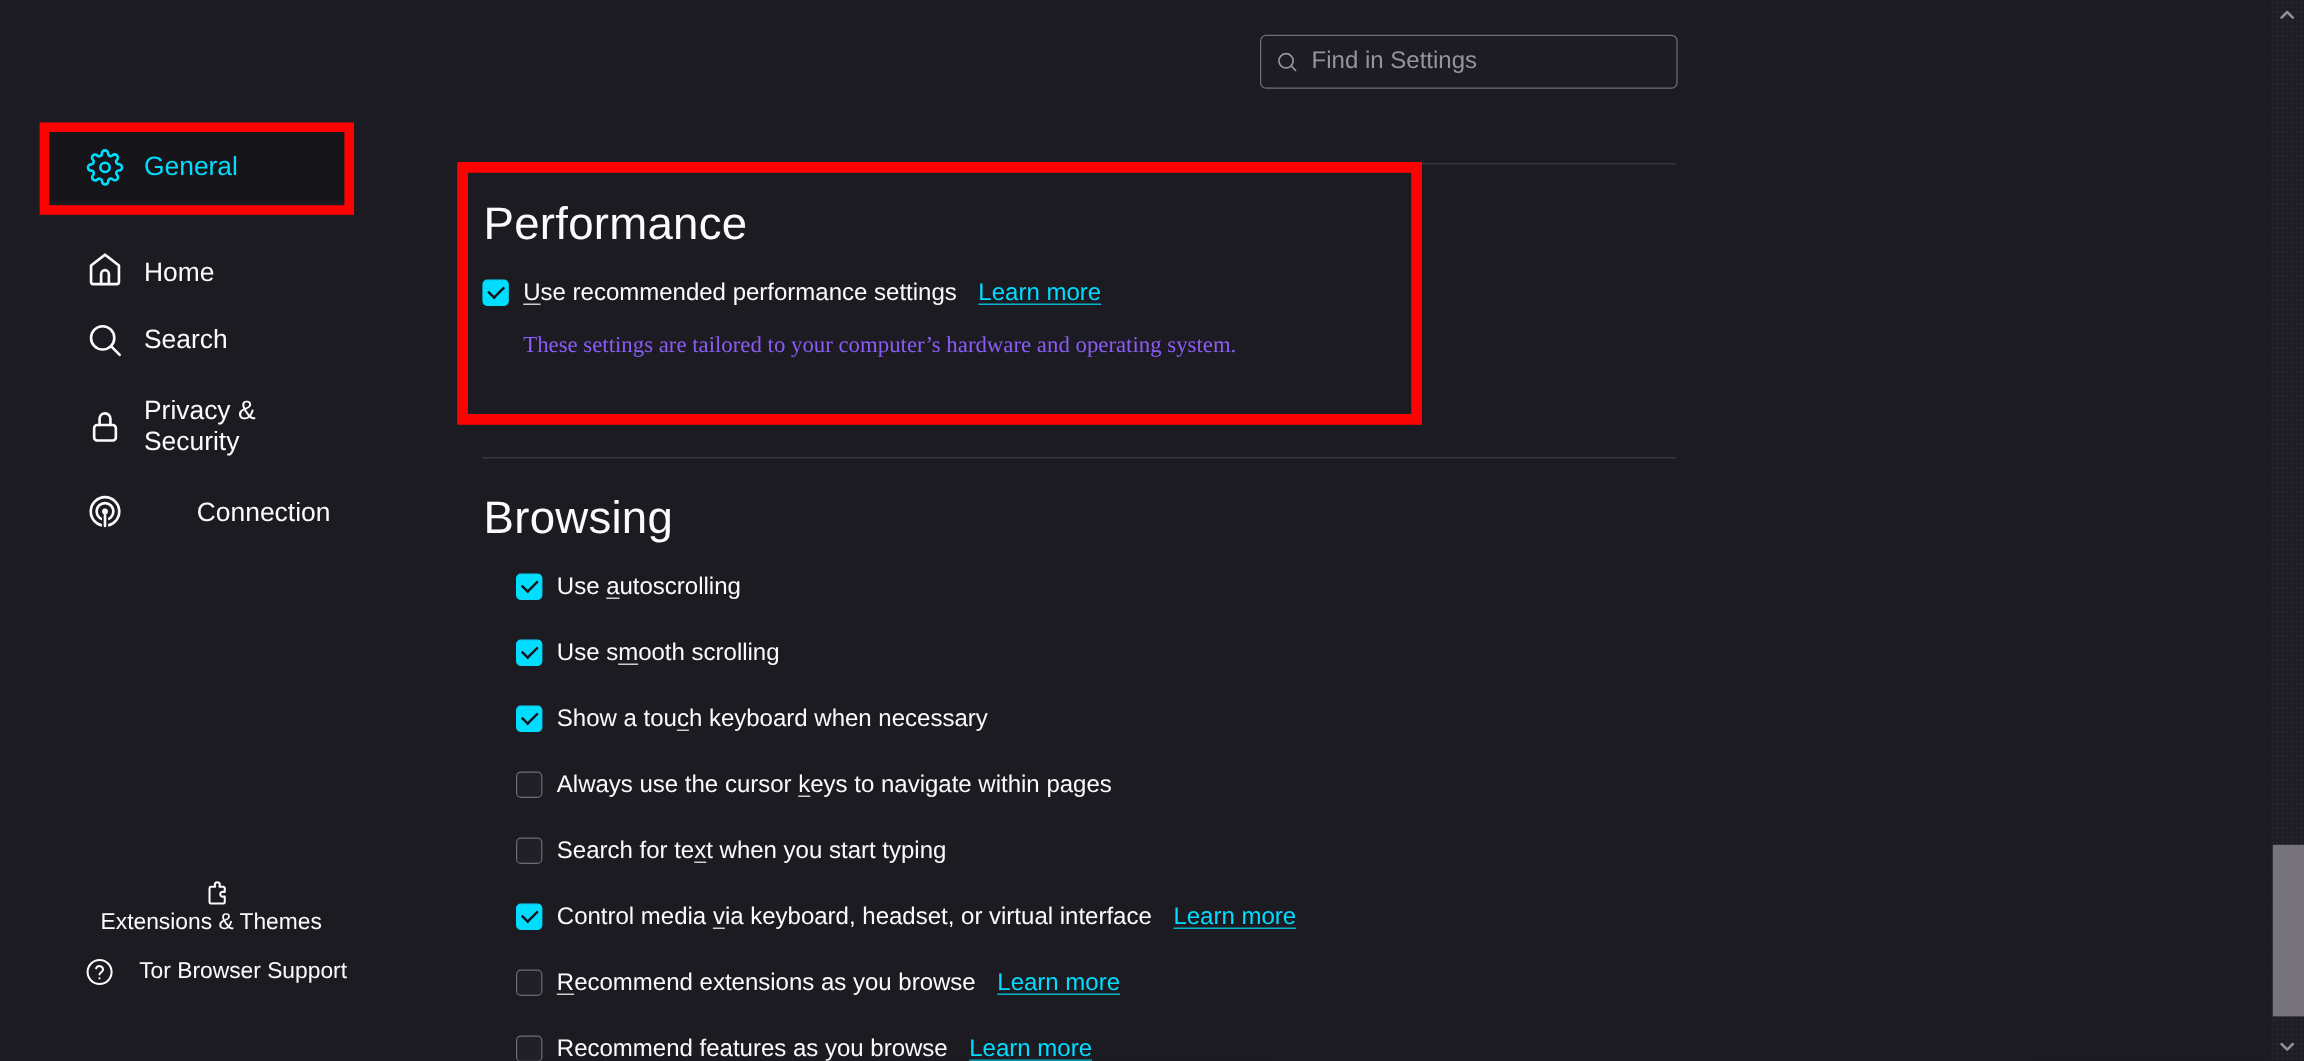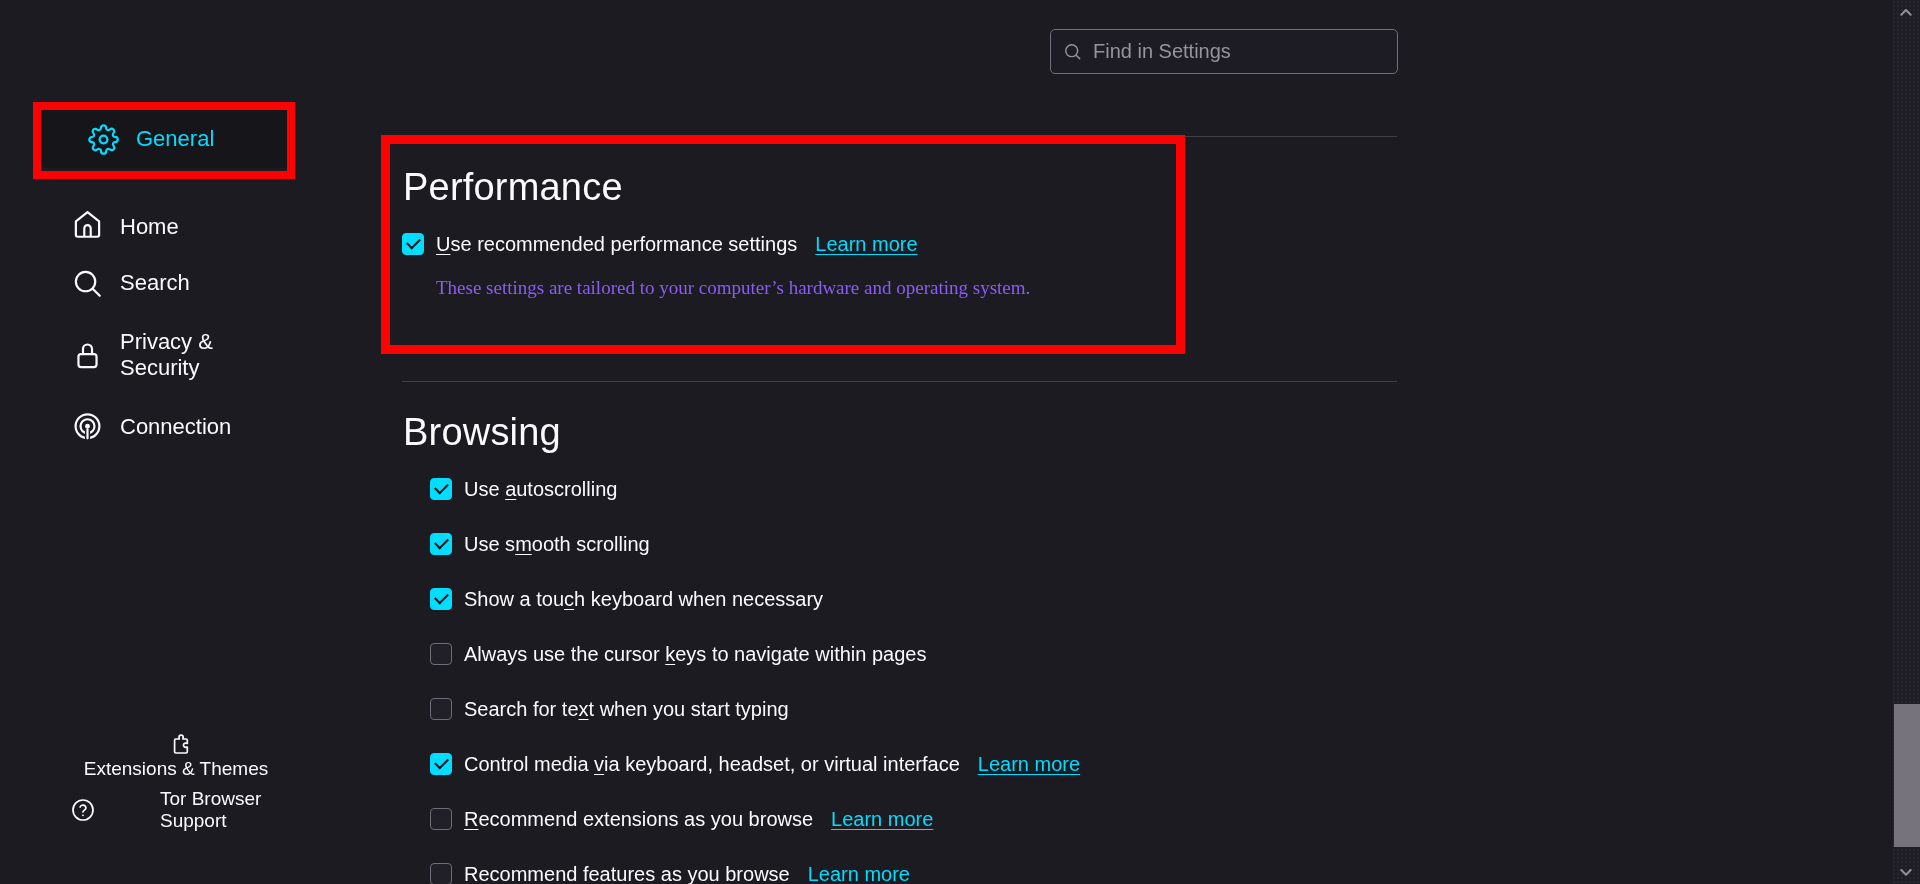--- a/index.html
+++ b/index.html
@@ -32,30 +32,30 @@
   .sidebar { position:absolute; left:0; top:0; width:330px; height:884px; }
   .cat {
     position:absolute; left:41px; width:250px; height:58px;
     display:flex; align-items:center;
     border-radius:4px;
     font-size:22px;
     color:#fbfbfe;
     cursor:default;
   }
   .cat .icn { width:31px; height:31px; margin-left:31px; margin-right:17px; flex:0 0 auto; }
-  .cat.on { color:#00ddff; background:rgba(0,0,0,0.22);padding-left:16px; }
-  .cat-0 { top:110px; } .cat-1 { top:182px;align-items:flex-end; } .cat-2 { top:254px; } .cat-3 { top:326px; } .cat-4 { top:398px; }
+  .cat.on { color:#00ddff; background:rgba(0,0,0,0.22); }
+  .cat-0 { top:110px; } .cat-1 { top:182px;align-items:flex-end; } .cat-2 { top:254px; } .cat-3 { top:326px; } .cat-4 { top:398px;gap:44px; }
 
   .foot {
     position:absolute; left:41px; width:270px; height:42px;
     display:flex; align-items:center;
     font-size:19px; color:#fbfbfe;
   }
   .foot .icn { width:24px; height:24px; margin-left:30px; margin-right:21px; flex:0 0 auto; }
-  .foot-0 { top:734px;flex-direction:column; } .foot-1 { top:789px;gap:44px; }
+  .foot-0 { top:734px;flex-direction:column; } .foot-1 { top:789px; }
 
   
   .main { position:absolute; left:402px; top:0; width:995px; height:884px; }
   .divider { position:absolute; left:0; width:995px; height:1px; background:rgba(255,255,255,0.16); }
   .div-1 { top:136px; }
   .div-2 { top:381px; }
   .h1 {
     position:absolute; left:1px;
     font-size:38px; font-weight:300; letter-spacing:0.2px; color:#fbfbfe;
   }

